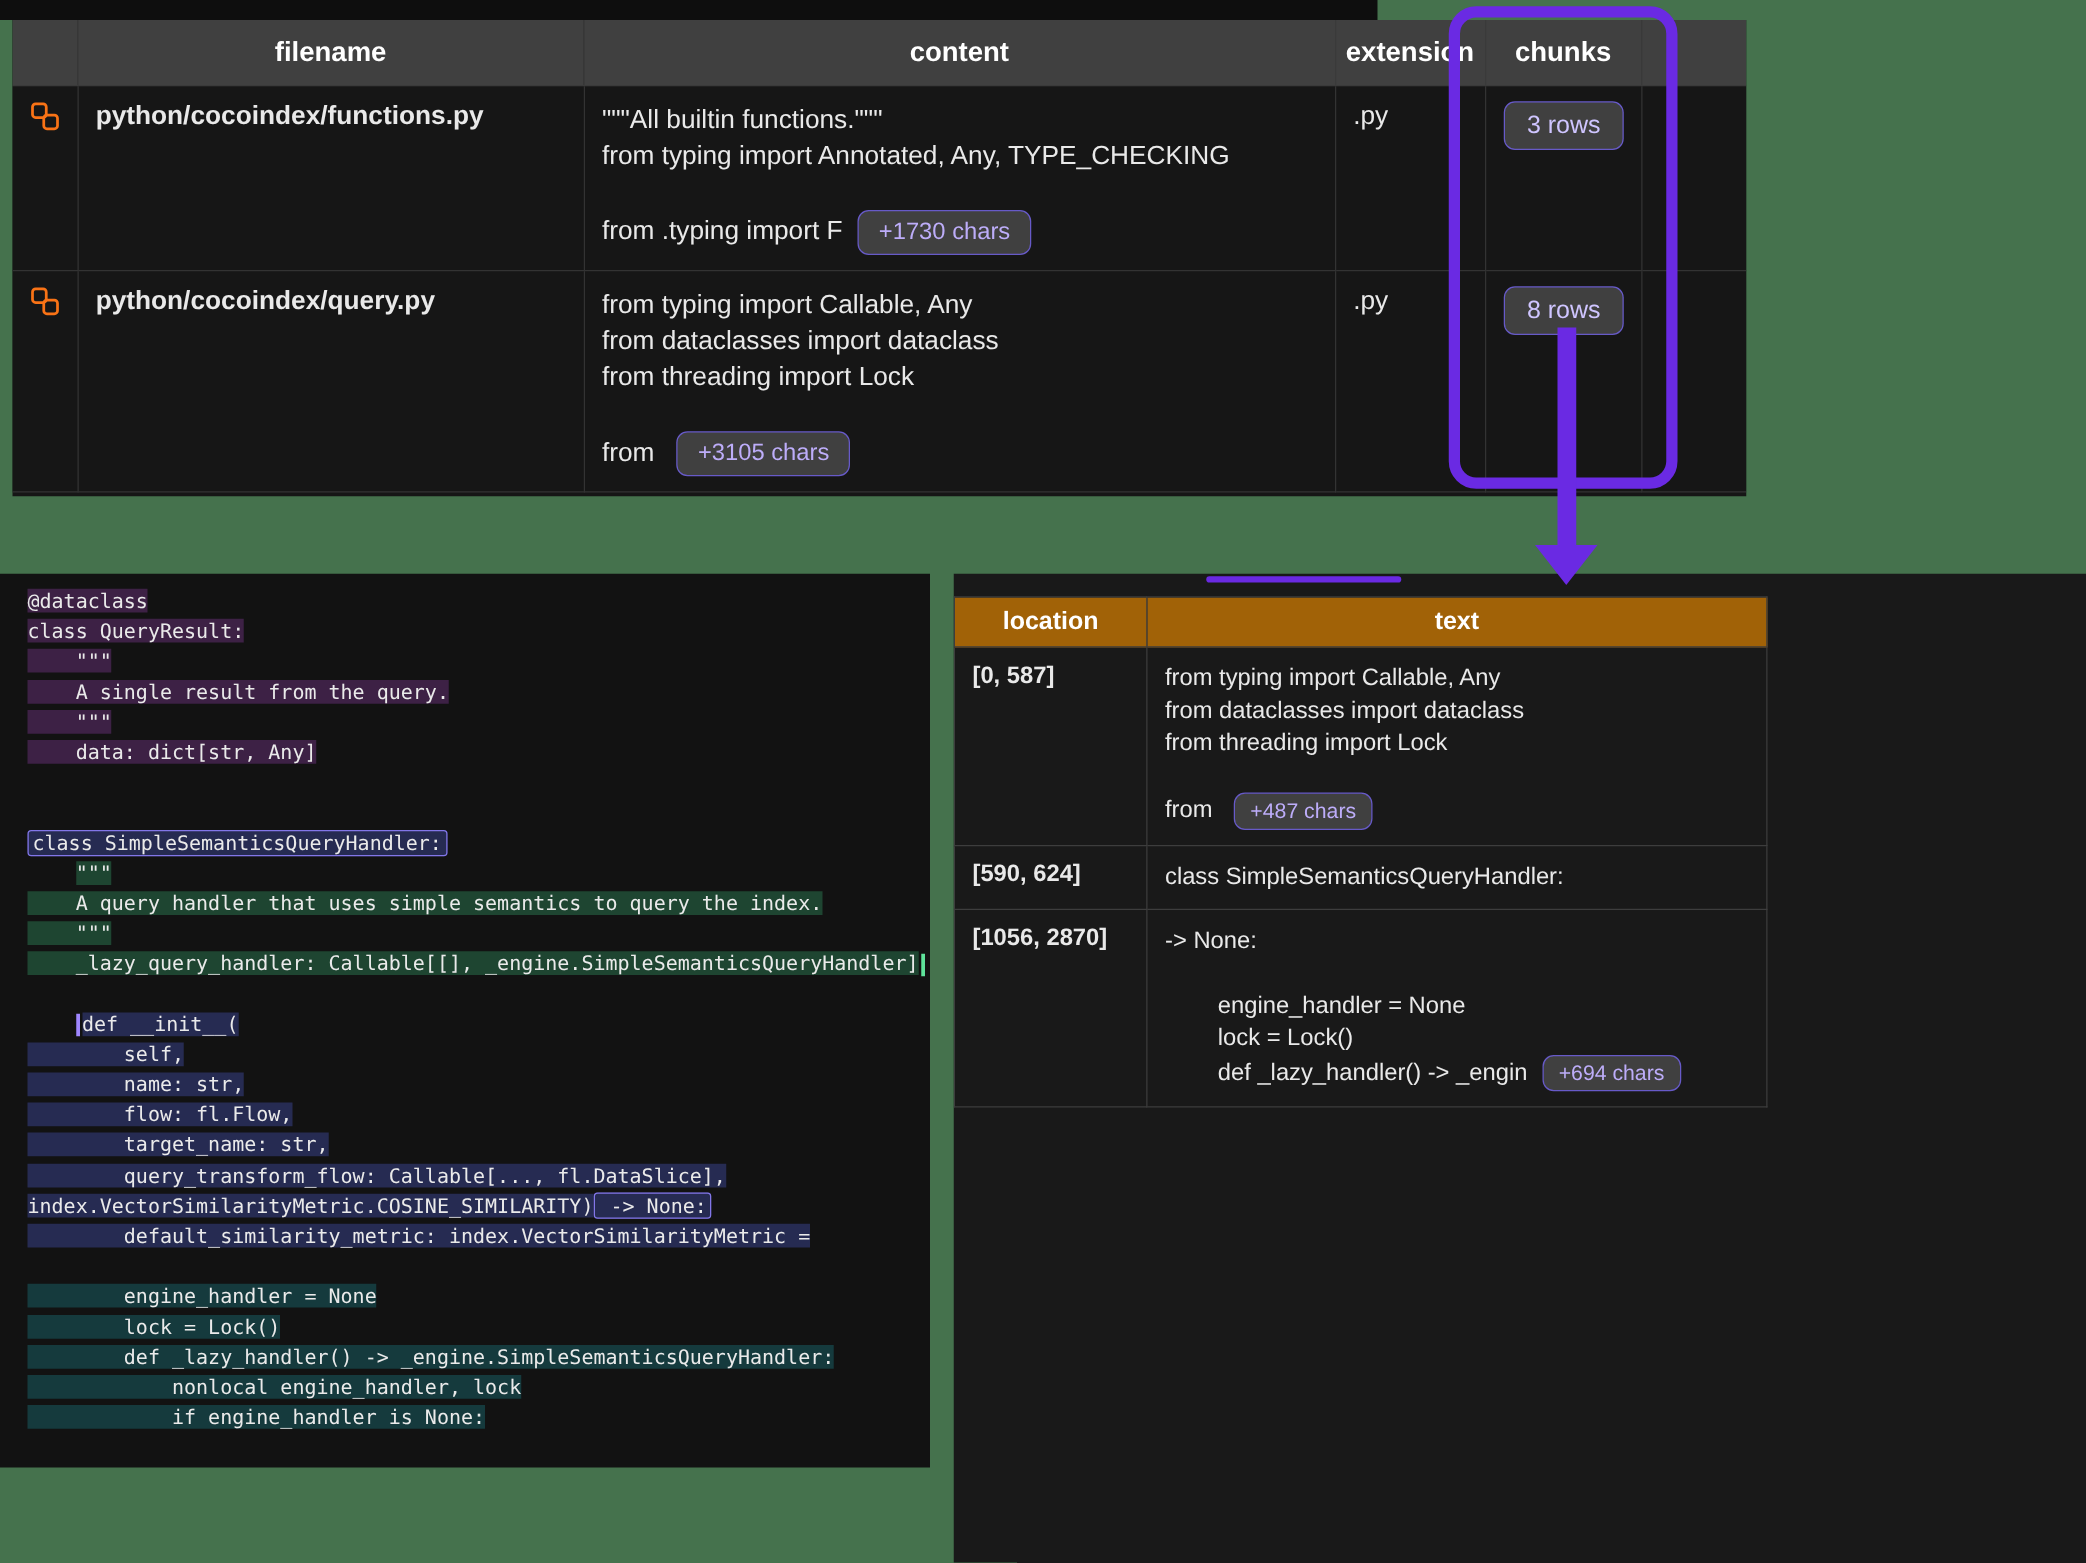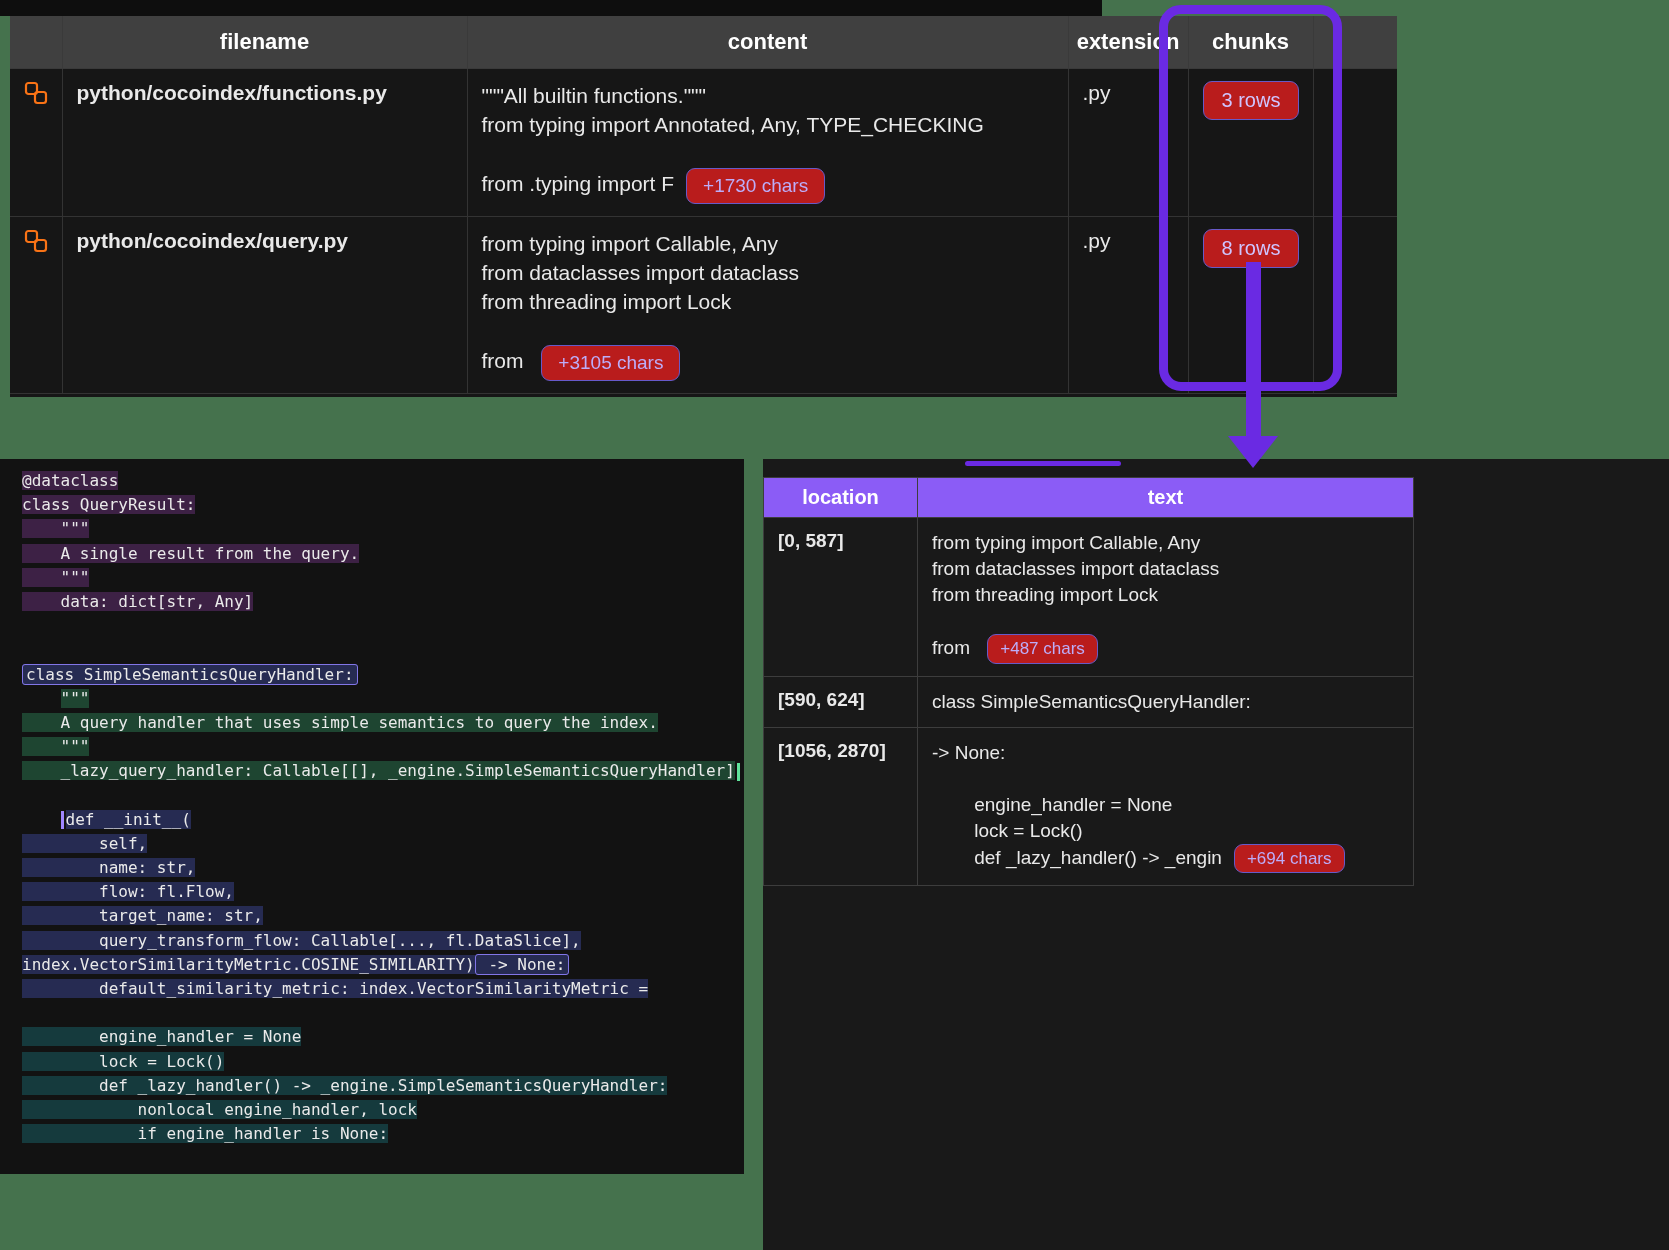--- a/index.html
+++ b/index.html
@@ -34,21 +34,21 @@
   table.files thead tr > * { border-top:none; }
   td.icon-cell { padding-top:16px; padding-left:12px; }
   td.fname { font-weight:700; color:#fafafa; }
   .content-cell .c-line { line-height:29px; min-height:29px; }
   td.ext-cell { padding-left:10px; }
   td.chunks-cell { padding-left:18px; }
   td.spacer-cell { }
 
   
   .chip {
-    display:inline-block; background:#b91c1c; border:1.5px solid #675ac8;
+    display:inline-block; background:#404040; border:1.5px solid #675ac8;
     color:#bdadf9; border-radius:9px; padding:6px 16px; font-size:19px;
     font-family:inherit; cursor:pointer; margin-left:12px; vertical-align:middle;
     line-height:1.15; white-space:nowrap;
   }
   .chip.rows { margin-left:0; padding:7px 18px; font-size:20px; color:#cfc5ff; }
   .chip.sm { font-size:17px; padding:4px 12px; }
 
   
   .hl-rect {
     position:absolute; left:1159px; top:5px; width:183px; height:386px;
@@ -77,21 +77,21 @@
   .s-mp { display:inline-block; width:3px; height:18px; background:#9f86ff; vertical-align:middle; margin-right:2px; }
 
   
   .chunks-panel {
     position:absolute; left:763px; top:459px; width:906px; height:791px;
     background:#191919; overflow:hidden;
   }
   .accent-line { position:absolute; left:202px; top:2px; width:156px; height:5px; background:var(--accent,#6a2ae3); border-radius:3px; }
   table.chunks { border-collapse:collapse; table-layout:fixed; width:650px; margin-top:18px; }
   table.chunks th {
-    background:#8b5cf6; border:1px solid #3d3d3d; color:#ffffff;
+    background:#a16207; border:1px solid #3d3d3d; color:#ffffff;
     font-size:20px; font-weight:700; padding:8px; text-align:center;
   }
   table.chunks td {
     border:1px solid #3d3d3d; vertical-align:top; padding:12px 14px;
     font-size:19px; color:#e9e9e9;
   }
   td.loc { font-weight:700; color:#ffffff; font-size:20px; }
   td.txt .t-line { white-space:pre-wrap; line-height:26px; min-height:26px; }
 </style>
 </head>

